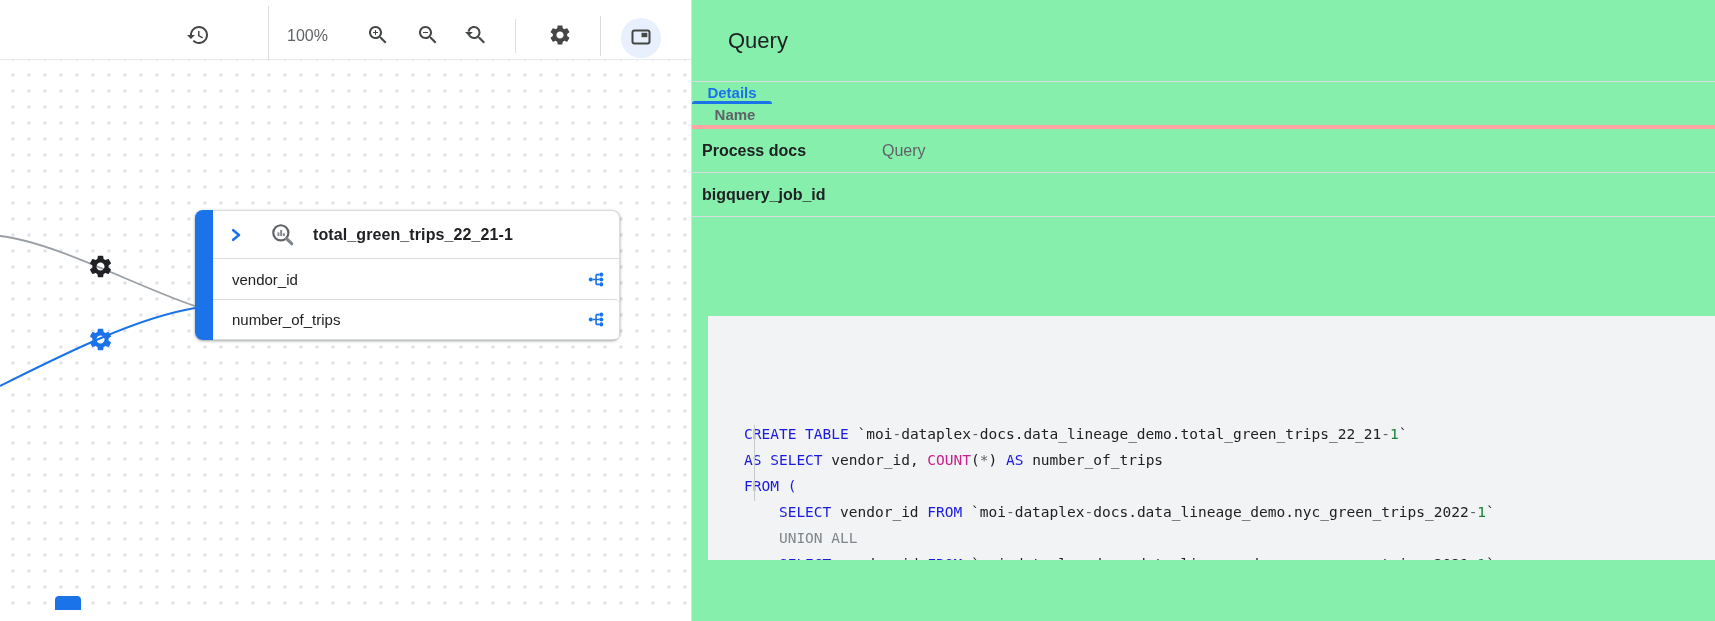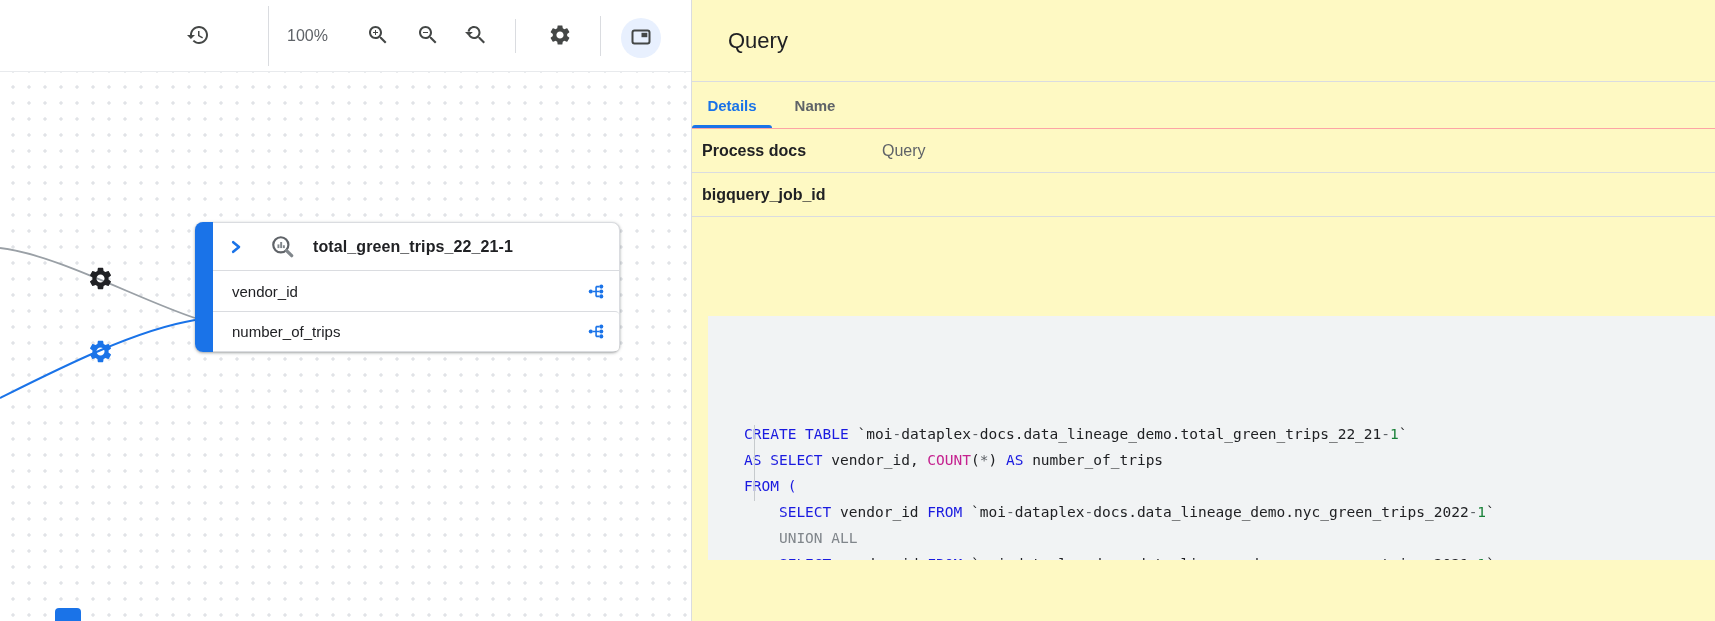--- a/index.html
+++ b/index.html
@@ -1,21 +1,21 @@
 <!DOCTYPE html>
 <html><head>
 <meta charset="utf-8">
 <style>
   * { margin:0; padding:0; box-sizing:border-box; }
   body { font-family:"Liberation Sans", sans-serif; background:#fff; }
   .stage { position:relative; width:1715px; height:621px; overflow:hidden; background:#fff; }
 
   
   .left { position:absolute; left:0; top:0; width:691px; height:621px; }
-  .toolbar { position:relative; height:72px; background:#fff; border-bottom:1px solid #e8eaed; }
+  .toolbar { position:relative; height:60px; background:#fff; border-bottom:1px solid #e8eaed; }
   .tb-btn { position:absolute; top:14px; width:44px; height:44px; display:flex; align-items:center; justify-content:center; border:none; background:transparent; cursor:pointer; border-radius:50%; }
   .tb-btn svg { width:24px; height:24px; fill:#444746; }
   .tb-sep { position:absolute; width:1px; background:#dadce0; }
   .zoom-label { position:absolute; left:287px; top:0; height:72px; display:flex; align-items:center; font-size:16px; color:#5f6368; }
   .toggle-btn { position:absolute; left:621px; top:18px; width:40px; height:40px; border-radius:50%; background:#e8f0fe; border:none; display:flex; align-items:center; justify-content:center; cursor:pointer; }
 
   .canvas { position:relative; height:549px; background-color:#fff;
     background-image:radial-gradient(circle, #e1e3e7 1.4px, transparent 1.9px);
     background-size:16px 16px; background-position:5px 7px; }
   .edges { position:absolute; left:0; top:0; width:691px; height:549px; }
@@ -33,24 +33,24 @@
   .node-icon { width:26px; height:26px; margin-right:17px; }
   .node-title { font-size:16px; font-weight:bold; color:#202124; letter-spacing:.1px; }
   .node-row { height:40px; display:flex; align-items:center; justify-content:space-between; padding:0 14px 0 19px; cursor:pointer; background:#fff; border-radius:0 4px 4px 0; }
   .node-row + .node-row { border-top:1px solid #dadce0; }
   .node-row-label { font-size:15px; color:#202124; }
   .row-lineage-icon { width:17px; height:17px; }
 
   .offscreen-frag { position:absolute; left:55px; top:536px; width:26px; height:14px; background:#1a73e8; border-radius:4px 4px 0 0; }
 
   
-  .panel { position:absolute; left:691px; top:0; width:1024px; height:621px; background:#fef9c3; border-left:1px solid #dadce0; }
+  .panel { position:absolute; left:691px; top:0; width:1024px; height:621px; background:#86efac; border-left:1px solid #dadce0; }
   .panel-header { height:82px; display:flex; align-items:center; padding-left:36px; border-bottom:1px solid #dadce0; }
   .panel-title { font-size:22px; color:#202124; }
-  .tabs { height:47px; display:flex; border-bottom:1px solid #fca5a5; }
+  .tabs { height:47px; display:flex; border-bottom:4px solid #fca5a5;flex-direction:column; }
   .tab { position:relative; height:100%; display:flex; align-items:center; justify-content:center; font-size:15px; font-weight:bold; color:#5f6368; cursor:pointer; }
   .tab-details { width:80px; }
   .tab-runs { width:86px; }
   .tab.active { color:#1a73e8; }
   .tab.active::after { content:""; position:absolute; left:0; right:0; bottom:0; height:3px; background:#1a73e8; border-radius:3px 3px 0 0; }
 
   .detail-row { display:flex; padding:10px 0 10px 10px; border-bottom:1px solid #dadce0; }
   .detail-row.tall { padding:16px 0 14px 10px; }
   .detail-label { width:180px; font-size:16px; font-weight:bold; color:#202124; flex:none; }
   .detail-value { font-size:16px; color:#5f6368; line-height:26px; }

